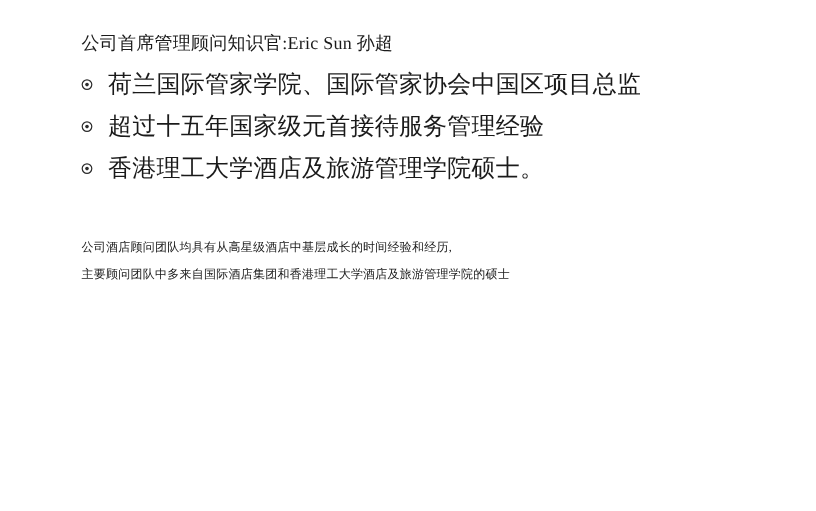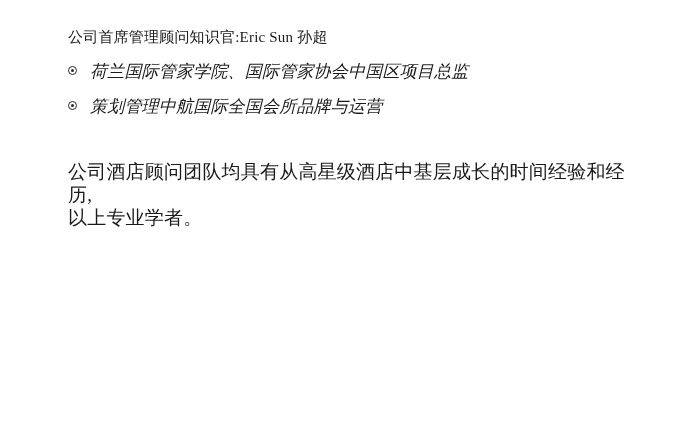--- a/index.html
+++ b/index.html
@@ -30,24 +30,23 @@
   }
   .bullet-list {
     margin: 0;
     padding: 0;
     list-style: none;
   }
   .bullet-item {
     position: relative;
     padding-left: 22px;
     margin-bottom: 12px;
-    font-size: 17px;
+    font-size: 20px;
     line-height: 23px;
     letter-spacing: 0.2px;
-    font-style: italic;
   }
   .bullet-item .marker {
     position: absolute;
     left: 0;
     top: 6px;
     width: 9px;
     height: 9px;
     border-radius: 50%;
     border: 1.2px solid #2b2b2b;
     background: #ffffff;
@@ -63,21 +62,21 @@
     border-radius: 50%;
     background: #2b2b2b;
   }
   .bullet-text {
     display: block;
   }
   .spacer {
     height: 30px;
   }
   .closing {
-    font-size: 19px;
+    font-size: 10px;
     line-height: 23px;
     letter-spacing: 0.2px;
   }
   .closing p {
     margin: 0;
   }
 </style>
 </head>
 <body>
 
@@ -85,24 +84,28 @@
 
   <div class="title">公司首席管理顾问知识官:Eric Sun 孙超</div>
 
   <ul class="bullet-list">
     <li class="bullet-item">
       <span class="marker"></span>
       <span class="bullet-text">荷兰国际管家学院、国际管家协会中国区项目总监</span>
     </li>
     <li class="bullet-item">
       <span class="marker"></span>
-      <span class="bullet-text">策划管理中航国际全国会所品牌与运营</span>
+      <span class="bullet-text">超过十五年国家级元首接待服务管理经验</span>
+    </li>
+    <li class="bullet-item">
+      <span class="marker"></span>
+      <span class="bullet-text">香港理工大学酒店及旅游管理学院硕士。</span>
     </li>
   </ul>
 
   <div class="spacer"></div>
 
   <div class="closing">
     <p>公司酒店顾问团队均具有从高星级酒店中基层成长的时间经验和经历,</p>
-    <p>以上专业学者。</p>
+    <p>主要顾问团队中多来自国际酒店集团和香港理工大学酒店及旅游管理学院的硕士</p>
   </div>
 
 </div>
 
 </body></html>

